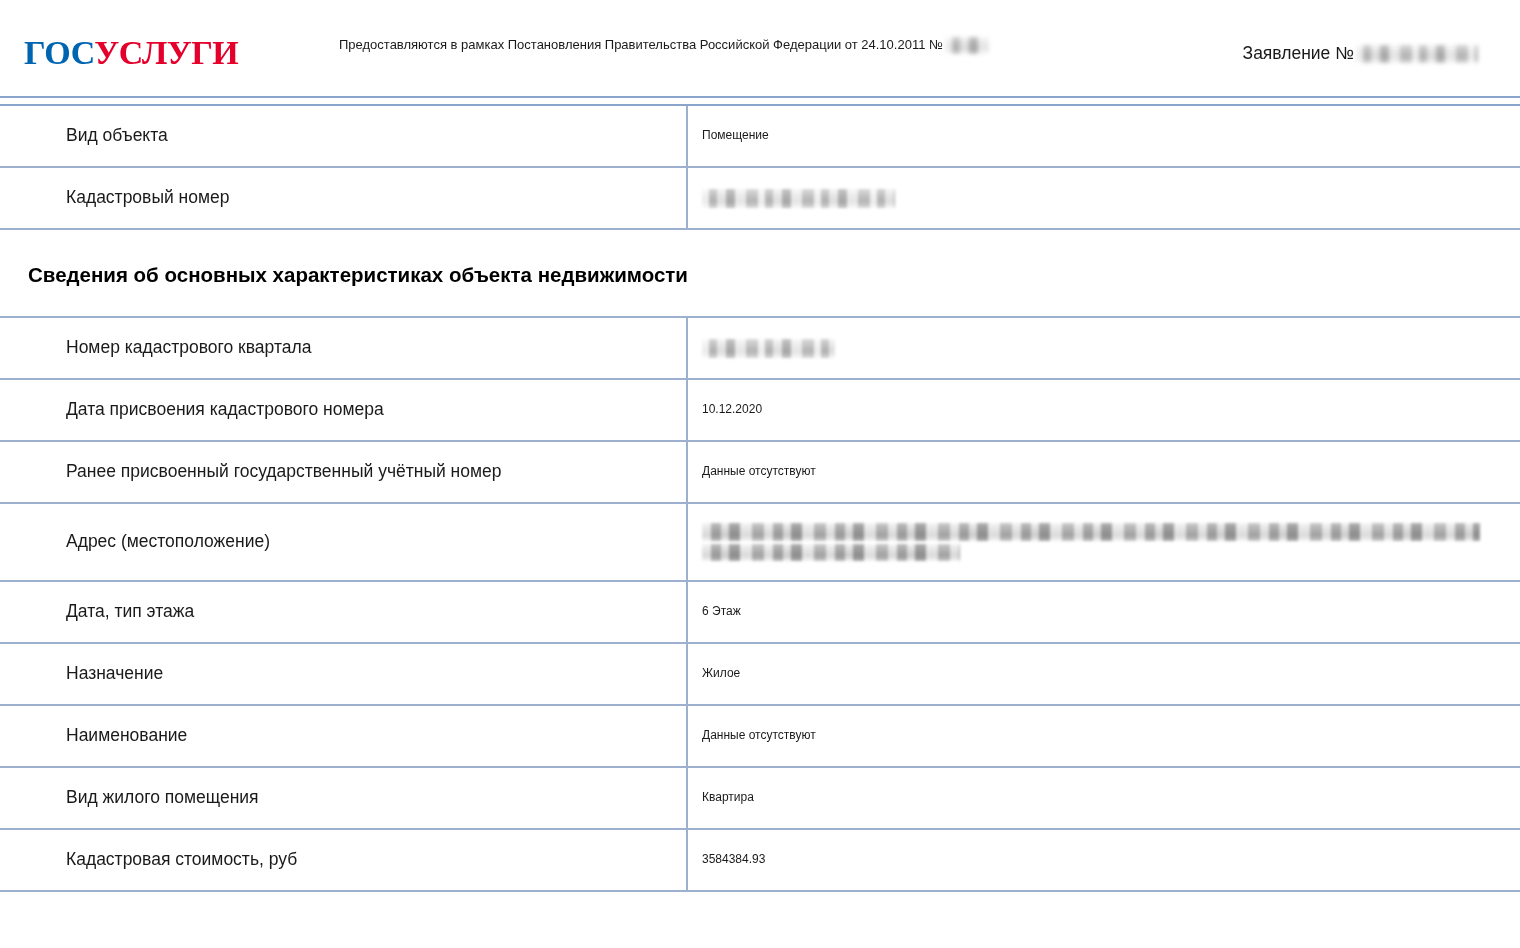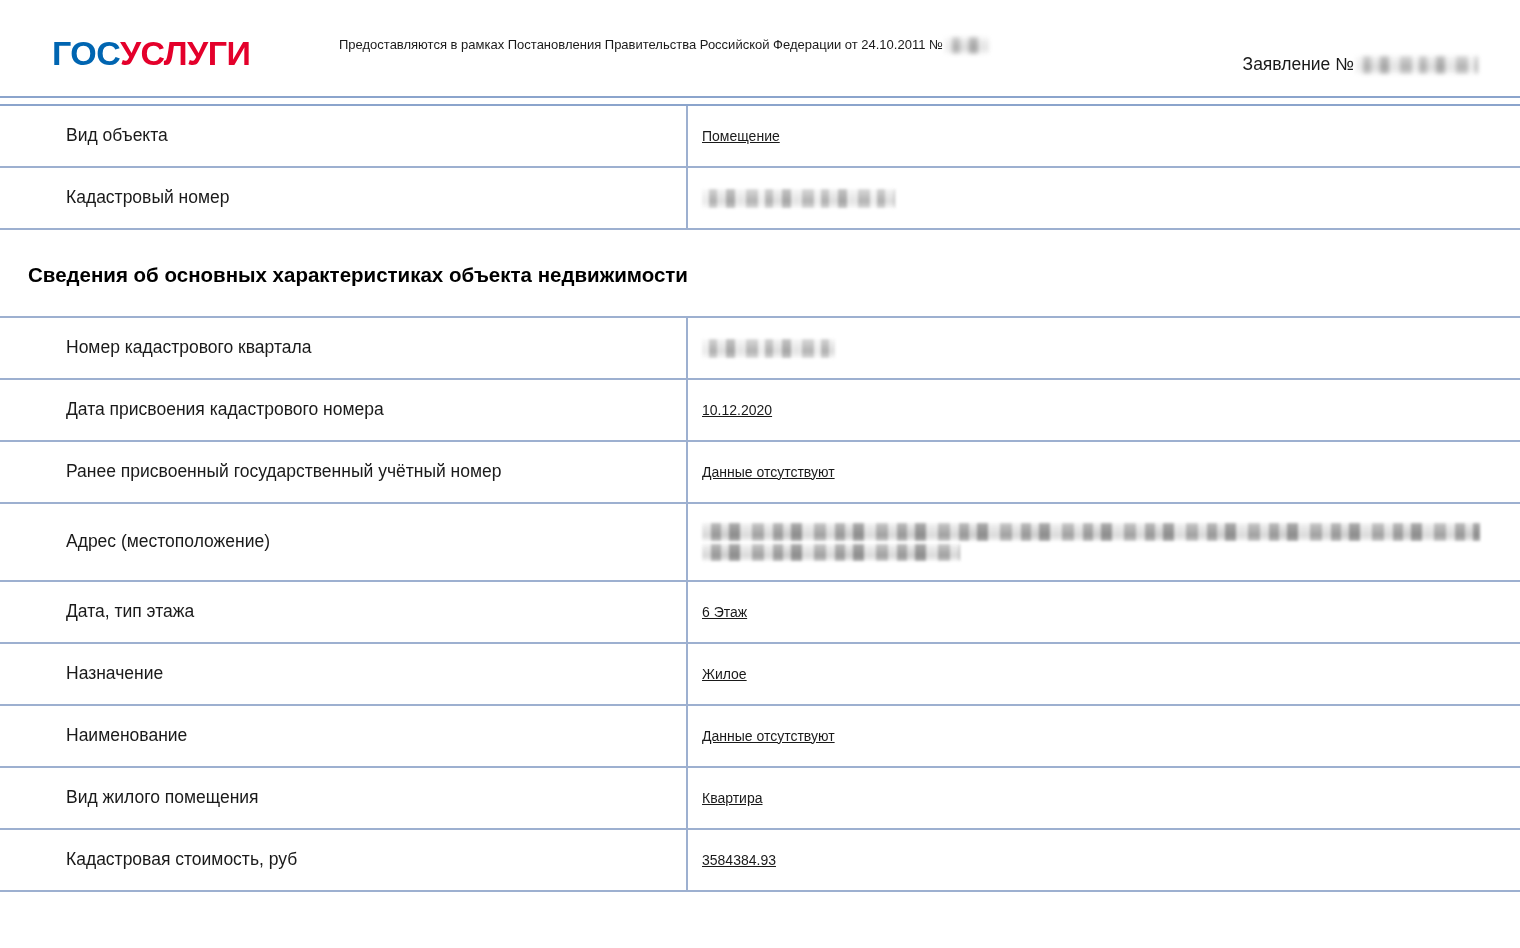--- a/index.html
+++ b/index.html
@@ -26,23 +26,23 @@
   
   .doc-header {
     position: relative;
     height: 104px;
     box-sizing: border-box;
     padding: 0;
   }
 
   .logo {
     position: absolute;
-    left: 52px;
+    left: 24px;
     top: 36px;
-    font-family: Liberation Sans, sans-serif;
+    font-family: Liberation Serif, serif;
     font-weight: 700;
     font-size: 34px;
     letter-spacing: -0.5px;
     line-height: 1;
     white-space: nowrap;
   }
   .logo .seg-blue { color: #0065b1; }
   .logo .seg-red  { color: #e4002b; }
 
   .header-titles {
@@ -64,21 +64,21 @@
     font-size: 13px;
     font-weight: 400;
     line-height: 1.2;
     color: #1a1a1a;
     white-space: nowrap;
   }
 
   .app-number {
     position: absolute;
     right: 42px;
-    top: 54px;
+    top: 43px;
     font-size: 17.5px;
     line-height: 1.2;
     color: #1a1a1a;
     white-space: nowrap;
     display: flex;
     align-items: center;
   }
 
   .header-rules {
     position: absolute;
@@ -173,24 +173,23 @@
   }
   .info-table td.cell-label {
     padding: 9px 22px 9px 66px;
     font-size: 17.5px;
     line-height: 1.33;
     color: #1a1a1a;
     border-right: 2px solid #9db0d0;
   }
   .info-table td.cell-value {
     padding: 9px 18px 9px 14px;
-    font-size: 14px;
+    font-size: 12px;
     line-height: 1.33;
     color: #1a1a1a;
-    text-decoration: underline;
   }
 
   tr.row-h42 td { height: 42px; }
   tr.row-h58 td { height: 58px; }
 
   
   tr.section-row td {
     border-top: none;
     border-bottom: none;
     border-right: none;

